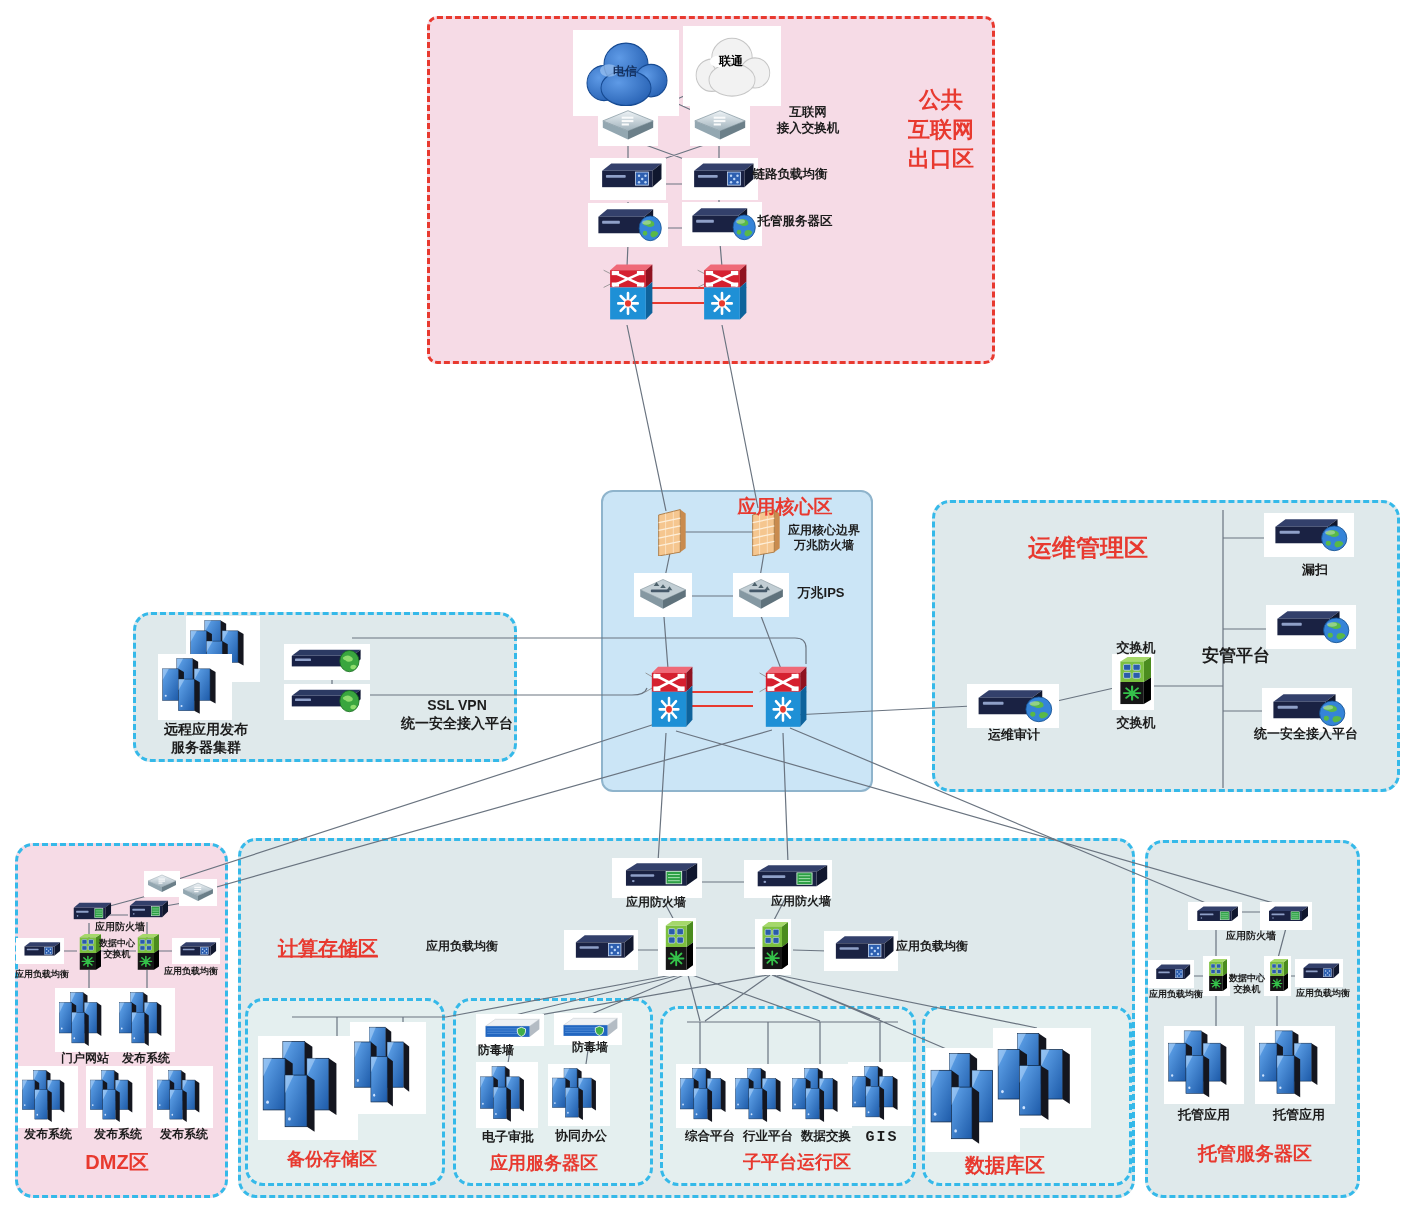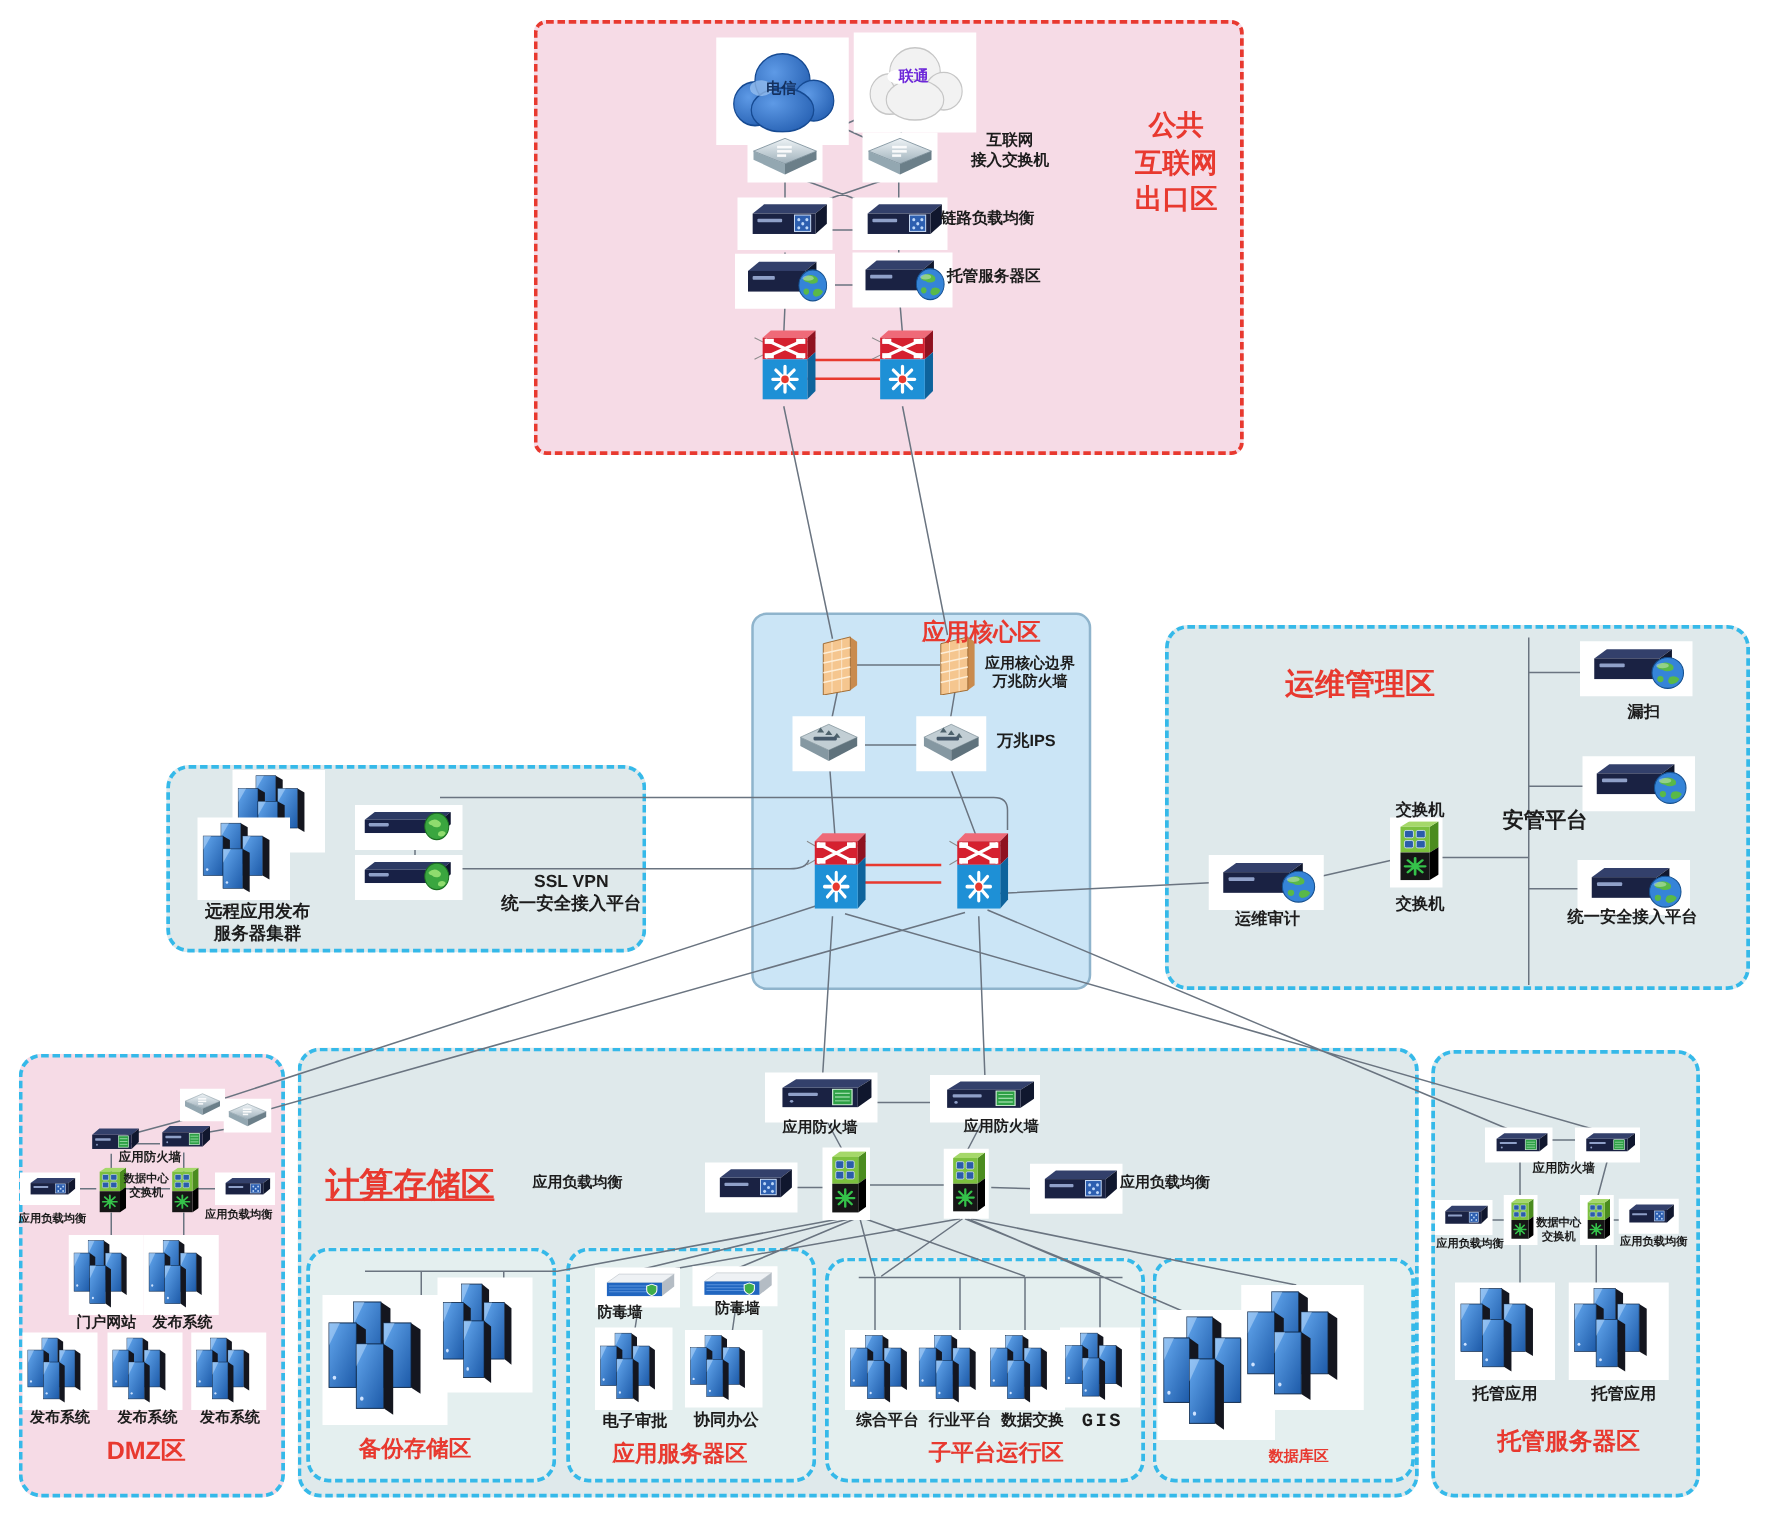--- a/index.html
+++ b/index.html
@@ -594,30 +594,30 @@
       <svg>
         <use href="#cluster" width="100%" height="100%"></use>
       </svg>
     </div>
 
 <div class="zl" style="left:941px;top:130px;font-size:22px;">公共
 互联网
 出口区</div>
 <div class="zl" style="left:785px;top:507px;font-size:19px;">应用核心区</div>
 <div class="zl" style="left:1088px;top:548px;font-size:24px;">运维管理区</div>
-<div class="zl u" style="left:328px;top:948px;font-size:27px;text-decoration:underline;">计算存储区</div>
+<div class="zl u" style="left:328px;top:948px;font-size:20px;text-decoration:underline;">计算存储区</div>
 <div class="zl" style="left:117px;top:1162px;font-size:20px;">DMZ区</div>
 <div class="zl" style="left:332px;top:1159px;font-size:18px;">备份存储区</div>
 <div class="zl" style="left:544px;top:1163px;font-size:18px;">应用服务器区</div>
 <div class="zl" style="left:797px;top:1162px;font-size:18px;">子平台运行区</div>
-<div class="zl" style="left:1039px;top:1165px;font-size:12px;">数据库区</div>
+<div class="zl" style="left:1005px;top:1165px;font-size:20px;">数据库区</div>
 <div class="zl" style="left:1255px;top:1154px;font-size:19px;">托管服务器区</div>
 
 <div class="lbl" style="left:625px;top:71px;font-size:12px;color:#15315e;text-align:right;">电信</div>
-<div class="lbl" style="left:731px;top:61px;font-size:12px;color:#6d28d9;">联通</div>
+<div class="lbl" style="left:731px;top:61px;font-size:12px;color:#000000;">联通</div>
 <div class="lbl" style="left:808px;top:121px;font-size:12.5px;">互联网
 接入交换机</div>
 <div class="lbl" style="left:790px;top:175px;font-size:12.5px;">链路负载均衡</div>
 <div class="lbl" style="left:795px;top:222px;font-size:12.5px;">托管服务器区</div>
 <div class="lbl" style="left:824px;top:538px;font-size:12px;">应用核心边界
 万兆防火墙</div>
 <div class="lbl" style="left:821px;top:593px;font-size:13px;">万兆IPS</div>
 <div class="lbl" style="left:206px;top:738px;font-size:14px;">远程应用发布
 服务器集群</div>
 <div class="lbl" style="left:457px;top:714px;font-size:14px;">SSL VPN

